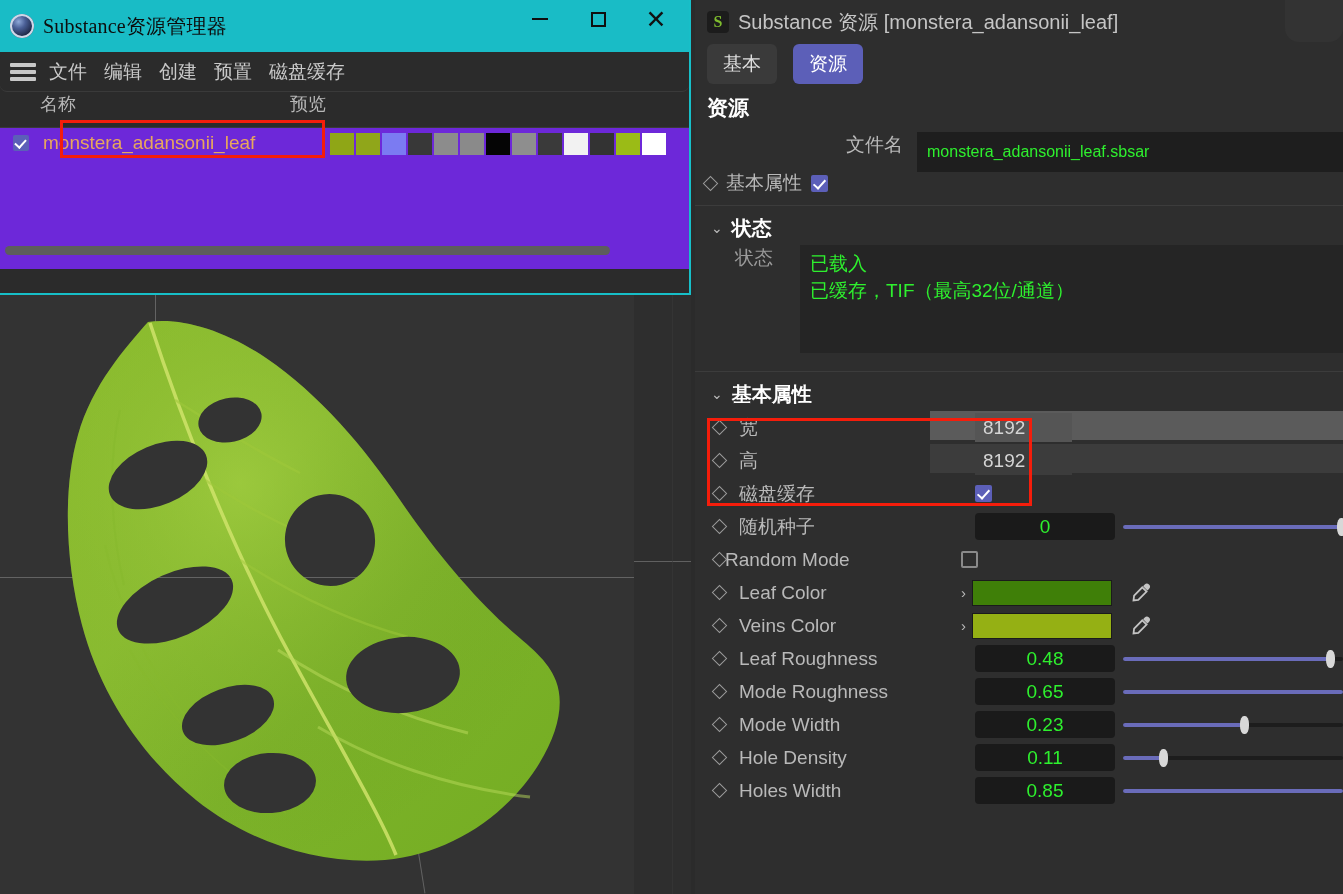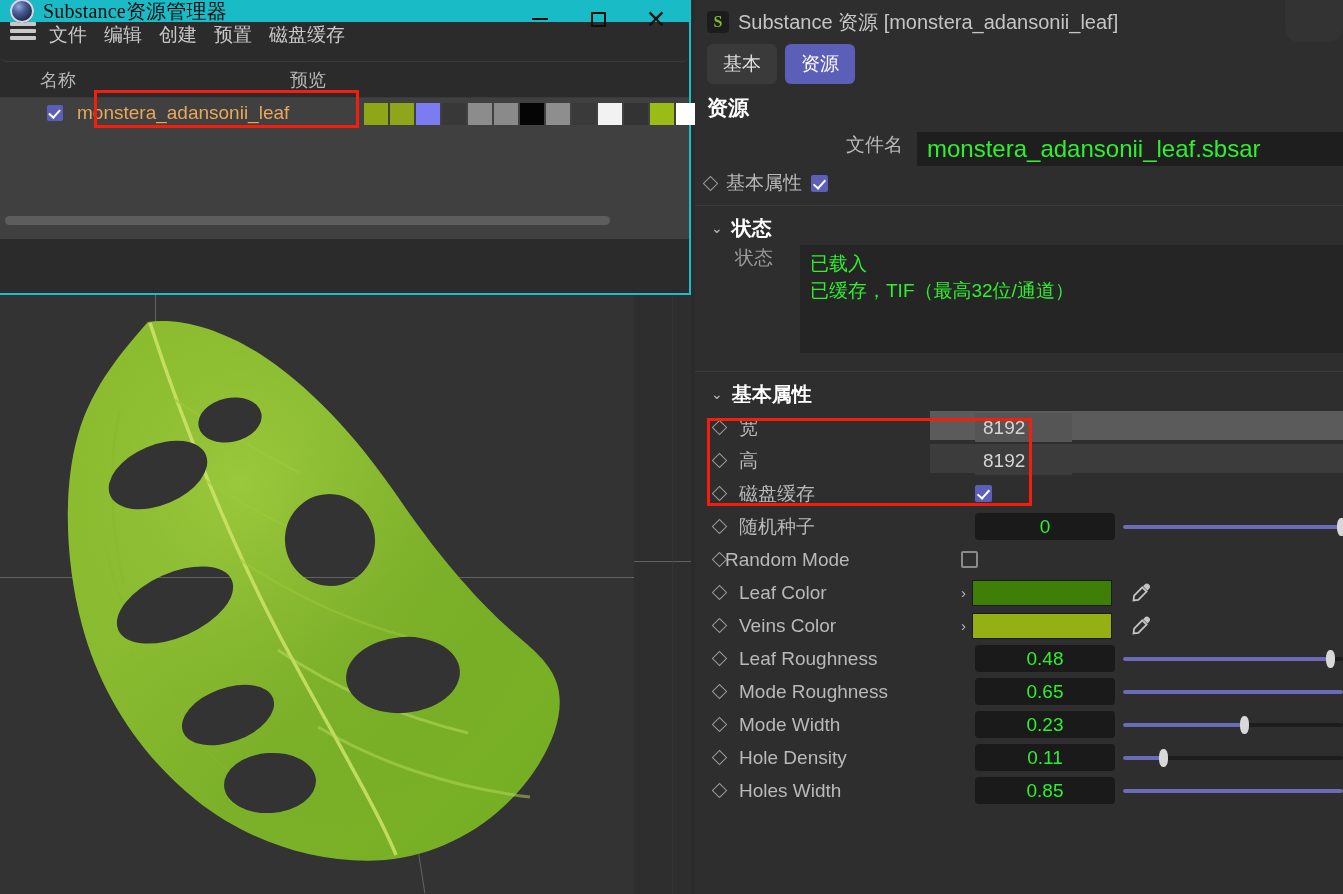--- a/index.html
+++ b/index.html
@@ -5,48 +5,48 @@
   * { box-sizing: border-box; margin:0; padding:0; }
   html,body { width:1343px; height:894px; overflow:hidden; background:#2b2b2b;
     font-family:"Liberation Sans","DejaVu Sans",sans-serif; }
 
   #root { position:relative; width:1343px; height:894px; }
 
   
   #left-window { position:absolute; left:0; top:0; width:691px; height:295px;
     background:#2b2b2b; border:2px solid #17bfc8; border-top:none; border-left:none; }
 
-  #titlebar { height:22px; background:#19bcc6; display:flex; align-items:center;
+  #titlebar { height:52px; background:#19bcc6; display:flex; align-items:center;
     padding-left:10px; position:relative; }
   #app-icon { width:24px; height:24px; border-radius:50%;
     background:radial-gradient(circle at 36% 32%, #8fa8d8 0%, #4a5f96 30%, #1b2340 70%, #0c1020 100%);
     box-shadow:inset 0 0 0 2px #cfd8e8; flex:none; }
   #app-title { margin-left:9px; font-size:20px; color:#0d0d0d;
     font-family:"Liberation Serif","DejaVu Serif",serif; letter-spacing:.2px; white-space:nowrap;}
   .win-btn { position:absolute; top:0; height:38px; width:50px; display:flex;
     align-items:center; justify-content:center; color:#111; font-size:19px; }
   #btn-min { right:124px; }
   #btn-max { right:66px; }
   #btn-close { right:8px; font-size:25px; font-weight:300; }
   .min-glyph { width:16px; height:2px; background:#0f0f0f; display:block; }
   .max-glyph { width:15px; height:15px; border:2px solid #0f0f0f; display:block; }
 
-  #menubar { height:40px; background:#2b2b2b; display:flex; 
+  #menubar { height:40px; background:#2b2b2b; display:flex; align-items:center;
     padding-left:10px; border-bottom:1px solid #3a3a3a;border-radius:7px; }
   #hamburger { width:26px; height:18px; display:flex; flex-direction:column;
     justify-content:space-between; margin-right:13px; }
   #hamburger i { display:block; height:4px; background:#c8c8c8; border-radius:1px; }
   .menu-item { color:#c9c9c9; font-size:19px; margin-right:17px; white-space:nowrap; }
 
-  #list-header { height:36px; background:#2b2b2b; display:flex; align-items:center;
+  #list-header { height:36px; background:#2b2b2b; display:flex; 
     color:#b6b6b6; font-size:18px; border-bottom:1px solid #3a3a3a; }
   #hdr-name { padding-left:40px; width:290px; }
   #hdr-preview { }
 
-  #list-body { position:relative; height:null; background:#404040; height:141px;padding-left:34px; }
+  #list-body { position:relative; height:null; background:#6d28d9; height:141px; }
   #row-1 { height:30px; display:flex; align-items:center; position:relative; }
   #row-check { width:16px; height:16px; margin-left:13px; background:#5c5fb8;
     border-radius:2px; position:relative; flex:none; }
   #row-check::after { content:""; position:absolute; left:4px; top:2px; width:5px; height:9px;
     border:solid #fff; border-width:0 2px 2px 0; transform:rotate(42deg); }
   #row-name { margin-left:14px; color:#e8a75c; font-size:19px; white-space:nowrap; }
   #thumbs { position:absolute; left:330px; top:5px; display:flex; gap:2px; }
   .thumb { width:24px; height:22px; }
 
   #hl-name { position:absolute; left:60px; top:-8px; width:265px; height:38px;
@@ -75,37 +75,37 @@
     background:#2e2e2e; }
   #rp-corner { position:absolute; right:0; top:-16px; width:58px; height:58px;
     background:#333333; border-radius:14px; }
 
   #rp-title { display:flex; align-items:center; padding:8px 0 0 12px; height:36px; }
   #subst-badge { width:22px; height:22px; border-radius:4px; background:#1c1c1c;
     color:#7fbd2e; font-weight:bold; font-size:16px; display:flex; align-items:center;
     justify-content:center; font-family:"Liberation Serif",serif; flex:none; }
   #rp-title-text { margin-left:9px; color:#c5c5c5; font-size:20px; white-space:nowrap; }
 
-  #rp-tabs { display:flex; gap:8px; padding:8px 0 0 12px; }
+  #rp-tabs { display:flex; gap:16px; padding:8px 0 0 12px; }
   .tab { padding:7px 16px; border-radius:6px; font-size:19px; color:#dfdfdf; }
   .tab.inactive { background:#3a3a3a; }
   .tab.active { background:#5c5fb8; color:#ffffff; }
 
   #rp-section-title { color:#ffffff; font-size:21px; font-weight:bold;
     padding:10px 0 0 12px; }
 
   .prow { display:flex; align-items:center; height:33px; position:relative; }
   .plabel { color:#b9b9b9; font-size:19px; }
   .diamond { width:11px; height:11px; border:1.6px solid #9a9a9a; transform:rotate(45deg);
     margin-left:19px; flex:none; }
 
   #filename-row { height:34px; display:flex; }
   #filename-label { width:222px; text-align:right; padding-right:14px; color:#b9b9b9; font-size:19px; }
-  #filename-box { flex:1; height:34px; background:#1e1e1e; display:flex; align-items:center;
-    padding-left:10px; color:#2ef02e; font-size:24px; margin-right:0; }
+  #filename-box { flex:1; height:40px; background:#1e1e1e; display:flex; align-items:center;
+    padding-left:10px; color:#2ef02e; font-size:16px; margin-right:0; }
 
   #autoupd-row { height:34px; display:flex; align-items:center; }
   #autoupd-label { margin-left:10px; color:#b9b9b9; font-size:19px; }
   .cbx { width:17px; height:17px; border-radius:2px; background:#5c5fb8; position:relative;
     margin-left:9px; flex:none; }
   .cbx::after { content:""; position:absolute; left:5px; top:2px; width:5px; height:10px;
     border:solid #fff; border-width:0 2px 2px 0; transform:rotate(42deg); }
   .cbx.off { background:transparent; border:2px solid #8a8a8a; }
   .cbx.off::after { display:none; }
 

